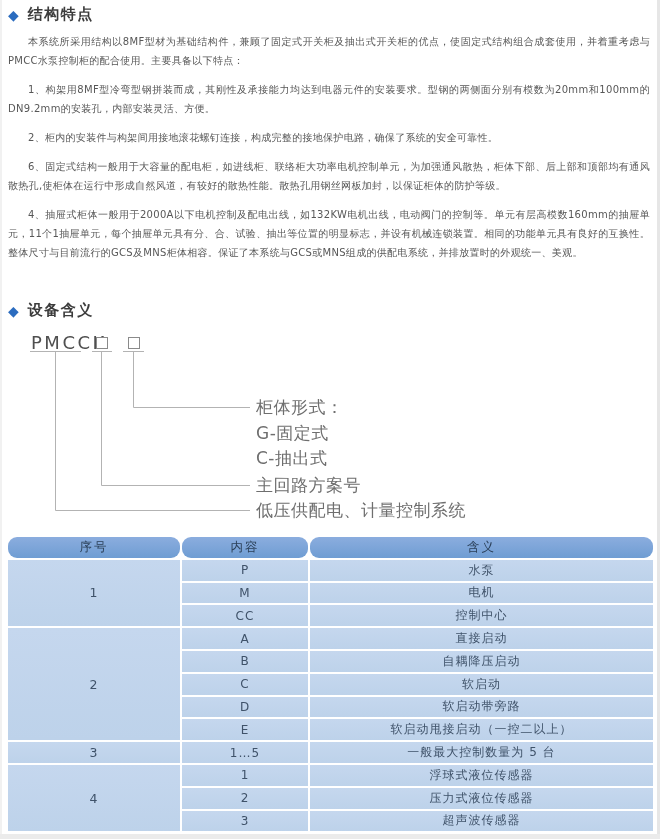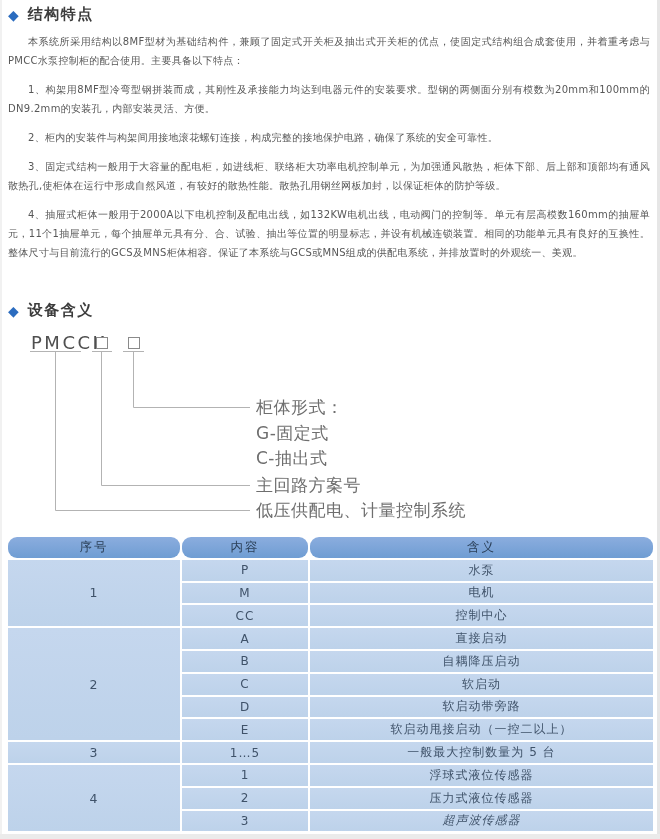--- a/index.html
+++ b/index.html
@@ -69,21 +69,21 @@
 
   <div class="heading" style="top:5px;">
     <span class="diamond">◆</span>
     <span class="heading-text">结构特点</span>
   </div>
 
   <div class="paragraphs">
       <p>本系统所采用结构以8MF型材为基础结构件，兼顾了固定式开关柜及抽出式开关柜的优点，使固定式结构组合成套使用，并着重考虑与PMCC水泵控制柜的配合使用。主要具备以下特点：</p>
       <p>1、构架用8MF型冷弯型钢拼装而成，其刚性及承接能力均达到电器元件的安装要求。型钢的两侧面分别有模数为20mm和100mm的DN9.2mm的安装孔，内部安装灵活、方便。</p>
       <p>2、柜内的安装件与构架间用接地滚花螺钉连接，构成完整的接地保护电路，确保了系统的安全可靠性。</p>
-      <p>3、固定式结构一般用于大容量的配电柜，如进线柜、联络柜大功率电机控制单元，为加强通风散热，柜体下部、后上部和顶部均有通风散热孔,使柜体在运行中形成自然风道，有较好的散热性能。散热孔用钢丝网板加封，以保证柜体的防护等级。</p>
+      <p>6、固定式结构一般用于大容量的配电柜，如进线柜、联络柜大功率电机控制单元，为加强通风散热，柜体下部、后上部和顶部均有通风散热孔,使柜体在运行中形成自然风道，有较好的散热性能。散热孔用钢丝网板加封，以保证柜体的防护等级。</p>
       <p>4、抽屉式柜体一般用于2000A以下电机控制及配电出线，如132KW电机出线，电动阀门的控制等。单元有层高模数160mm的抽屉单元，11个1抽屉单元，每个抽屉单元具有分、合、试验、抽出等位置的明显标志，并设有机械连锁装置。相同的功能单元具有良好的互换性。整体尺寸与目前流行的GCS及MNS柜体相容。保证了本系统与GCS或MNS组成的供配电系统，并排放置时的外观统一、美观。</p>
     </div>
 
   <div class="heading" style="top:301px;">
     <span class="diamond">◆</span>
     <span class="heading-text">设备含义</span>
   </div>
 
   <div class="diagram">
     <svg width="660" height="207" viewBox="0 0 660 207">
@@ -130,20 +130,20 @@
       <div class="td" style="grid-area: 9 / 3;">软启动甩接启动（一控二以上）</div>
       <div class="num" style="grid-row: 10 / span 1;">3</div>
       <div class="td" style="grid-area: 10 / 2;">1…5</div>
       <div class="td" style="grid-area: 10 / 3;">一般最大控制数量为 5 台</div>
       <div class="num" style="grid-row: 11 / span 3;">4</div>
       <div class="td" style="grid-area: 11 / 2;">1</div>
       <div class="td" style="grid-area: 11 / 3;">浮球式液位传感器</div>
       <div class="td" style="grid-area: 12 / 2;">2</div>
       <div class="td" style="grid-area: 12 / 3;">压力式液位传感器</div>
       <div class="td" style="grid-area: 13 / 2;">3</div>
-      <div class="td" style="grid-area: 13 / 3; font-style: italic;">超声波传感器</div>
+      <div class="td" style="grid-area: 13 / 3;">超声波传感器</div>
     </div>
 
   <div class="edge-left"></div>
   <div class="edge-right"></div>
   <div class="edge-bottom"></div>
 
 </div>
 
 </body></html>

